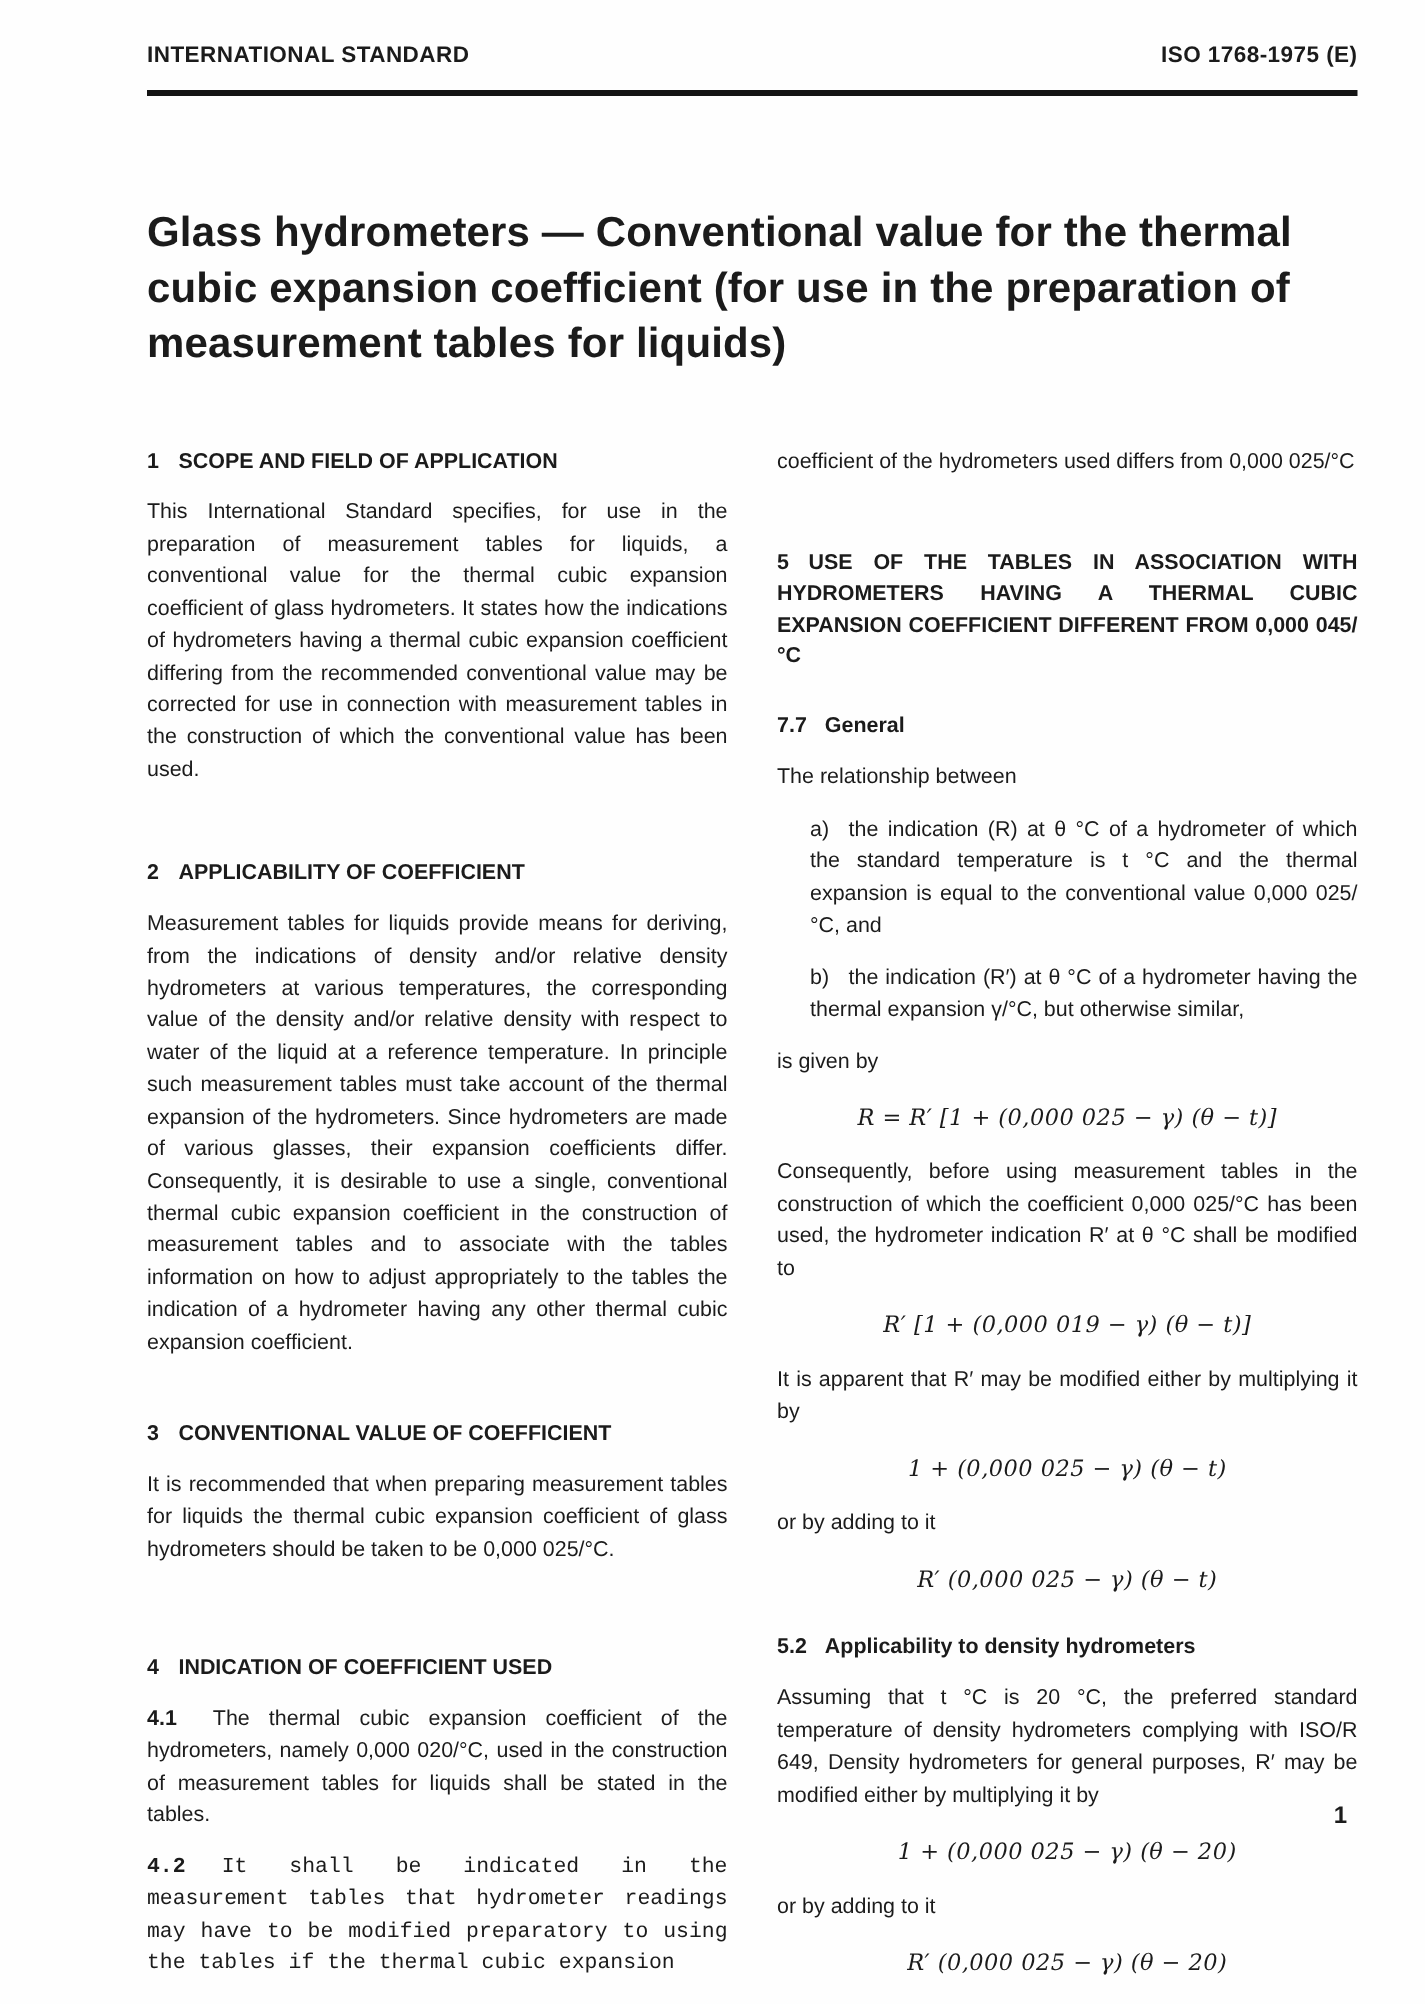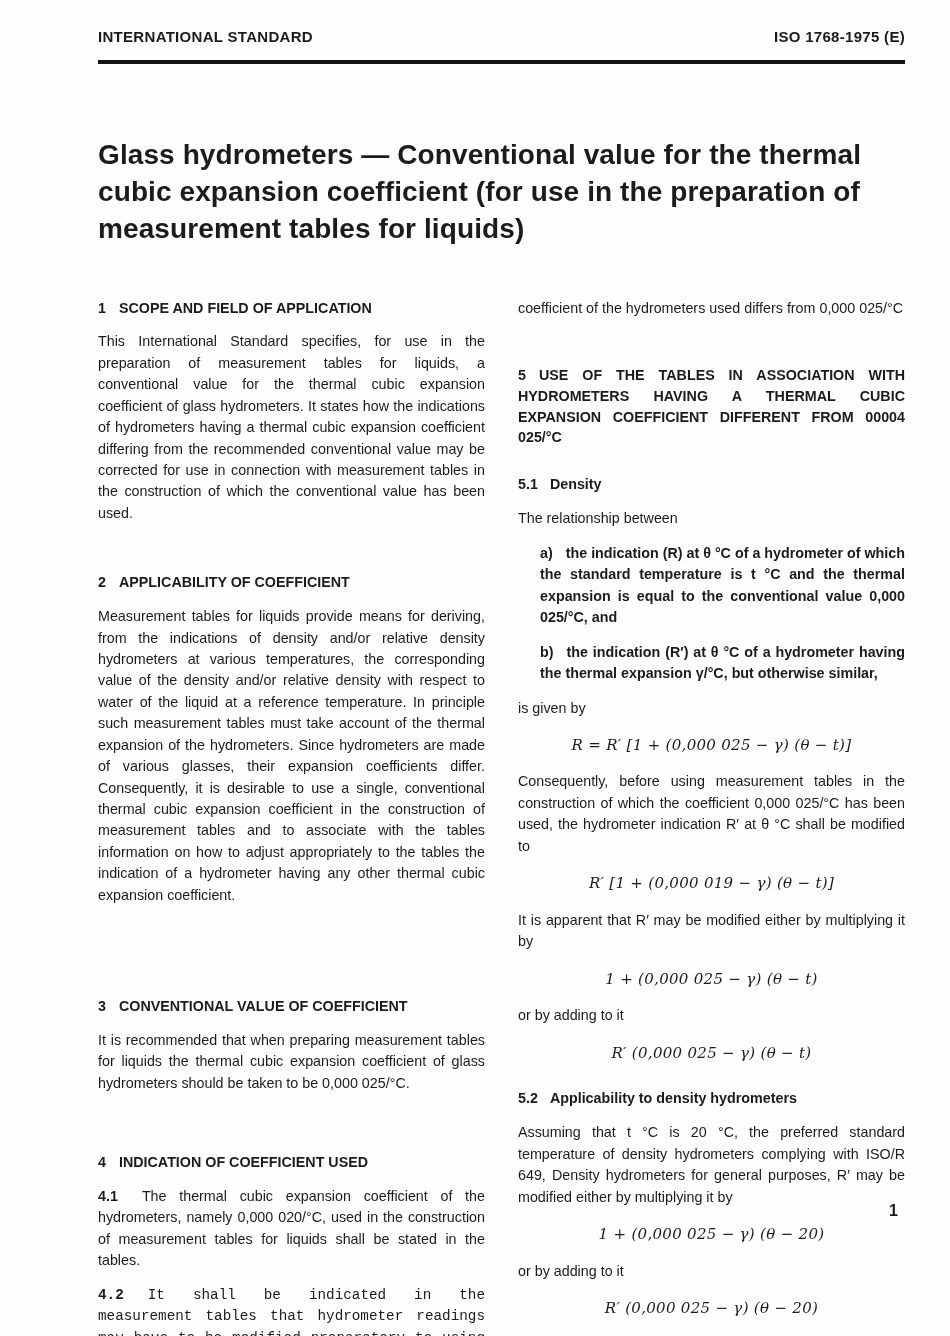--- a/index.html
+++ b/index.html
@@ -56,32 +56,32 @@
   }
   .sec-num { margin-right: 13px; }
   .sub-heading {
     font-weight: bold;
     font-size: 14.3px;
     margin: 0;
   }
   .sub-num { margin-right: 12px; }
   p.body-text { margin: 13px 0 0 0; }
   .run-num { font-weight: bold; margin-right: 24px; }
-  .list-item { margin: 13px 0 0 22px; font-weight: bold; }
+  .list-item { margin: 13px 0 0 22px; }
   .list-marker { display: inline-block; margin-right: 13px; }
   .formula {
     text-align: center;
     font-family: "DejaVu Serif", serif;
     font-style: italic;
     font-size: 15px;
     margin: 15px 0 15px 0;
     letter-spacing: 0.3px;
   }
   .gap-s2 { margin-top: 48px; }
-  .gap-s3 { margin-top: 90px; }
+  .gap-s3 { margin-top: 40px; }
   .gap-s4 { margin-top: 58px; }
   .gap-42 { margin-top: 22px; font-family: Liberation Mono, monospace; }
   .gap-s5 { margin-top: 46px; }
   .gap-51 { margin-top: 26px; }
   .gap-52 { margin-top: 24px; }
   .gap-or { margin-top: 14px; }
   .page-num {
     position: absolute;
     right: 52px;
     top: 1202px;
@@ -132,25 +132,25 @@
         <span class="run-num">4.2</span><span>It shall be indicated in the measurement tables that hydrometer readings may have to be modified preparatory to using the tables if the thermal cubic expansion</span>
       </p>
 
     </div>
 
     <div class="col">
 
       <p class="body-text" style="margin-top:0;">coefficient of the hydrometers used differs from 0,000 025/°C</p>
 
       <h2 class="sec-heading gap-s5">
-        <span class="sec-num">5</span><span>USE OF THE TABLES IN ASSOCIATION WITH HYDROMETERS HAVING A THERMAL CUBIC EXPANSION COEFFICIENT DIFFERENT FROM 00004 025/°C</span>
+        <span class="sec-num">5</span><span>USE OF THE TABLES IN ASSOCIATION WITH HYDROMETERS HAVING A THERMAL CUBIC EXPANSION COEFFICIENT DIFFERENT FROM 0,000 045/°C</span>
       </h2>
 
       <h3 class="sub-heading gap-51">
-        <span class="sub-num">5.1</span><span>Density</span>
+        <span class="sub-num">7.7</span><span>General</span>
       </h3>
 
       <p class="body-text">The relationship between</p>
 
       <p class="list-item">
         <span class="list-marker">a)</span><span>the indication (R) at θ °C of a hydrometer of which the standard temperature is t °C and the thermal expansion is equal to the conventional value 0,000 025/°C, and</span>
       </p>
       <p class="list-item">
         <span class="list-marker">b)</span><span>the indication (R′) at θ °C of a hydrometer having the thermal expansion γ/°C, but otherwise similar,</span>
       </p>

